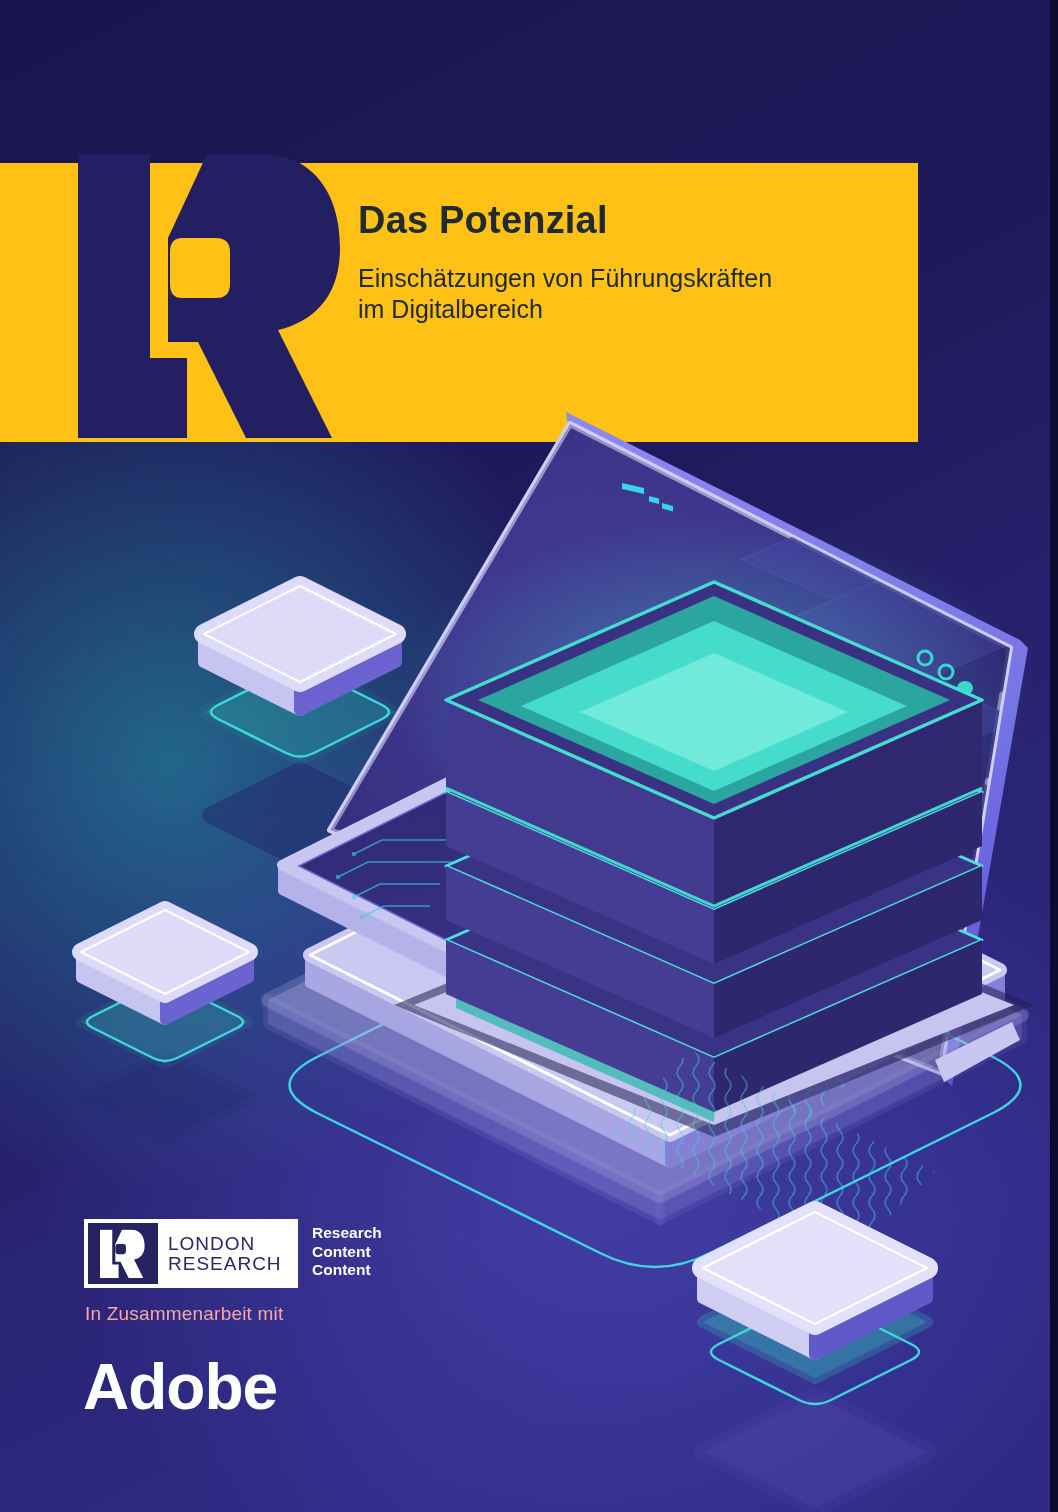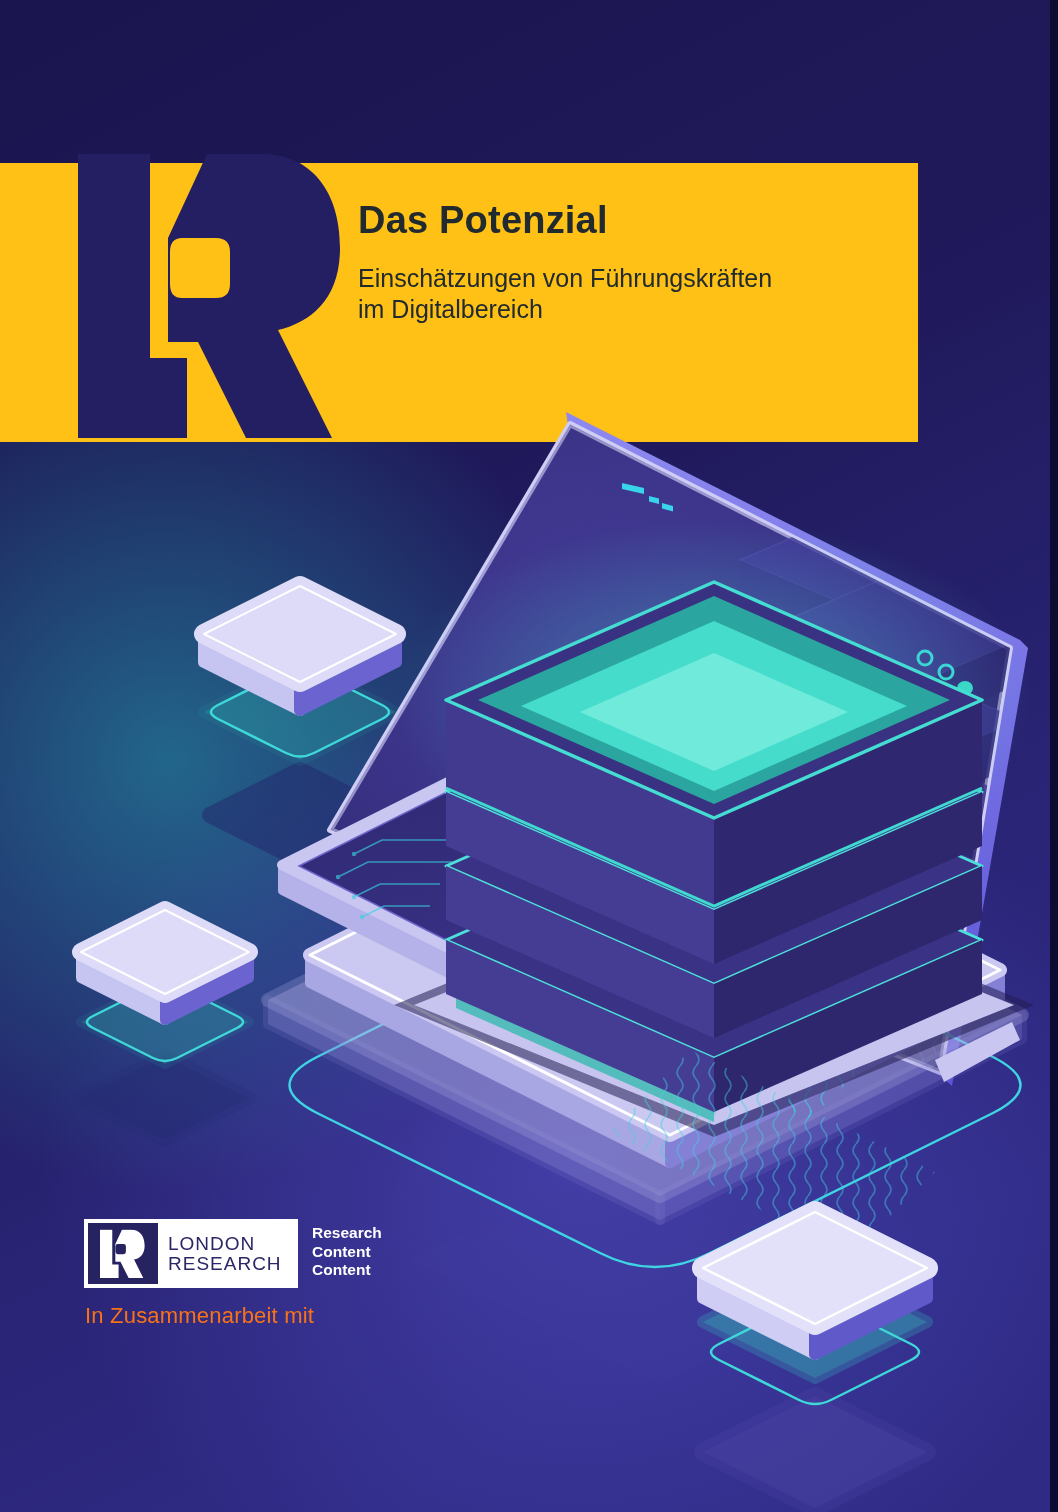--- a/index.html
+++ b/index.html
@@ -27,22 +27,22 @@
   .lr-logo .name-box{
     background:#ffffff;color:#2b2665;display:flex;flex-direction:column;
     justify-content:center;padding-left:10px;flex:auto;
   }
   .lr-logo .name-box div{font-size:19px;line-height:20px;letter-spacing:1px;}
 
   .lr-tagline{position:absolute;left:312px;top:1224px;z-index:3;color:#ffffff;}
   .lr-tagline div{font-size:15.5px;line-height:18.5px;font-weight:bold;}
 
   .partnership-label{
-    position:absolute;left:85px;top:1303px;z-index:3;color:#f97316;
-    font-size:22px;letter-spacing:0.2px;text-align:center;
+    position:absolute;left:85px;top:1303px;z-index:3;color:#fca5a5;
+    font-size:19px;letter-spacing:0.2px;text-align:center;
   }
   .adobe-logo{
     position:absolute;left:83px;top:1352px;z-index:3;color:#ffffff;
     font-size:64px;font-weight:bold;letter-spacing:-1px;line-height:70px;
   }
 </style>
 </head>
 <body>
 
 <div class="page">
@@ -290,14 +290,15 @@
 </div>
 
 <div class="lr-tagline">
   <div>Research</div>
   <div>Content</div>
   <div>Content</div>
 </div>
 
 <div class="partnership-label">In Zusammenarbeit mit</div>
 
+<div class="adobe-logo">Adobe</div>
 
 </div>
 
 </body></html>

